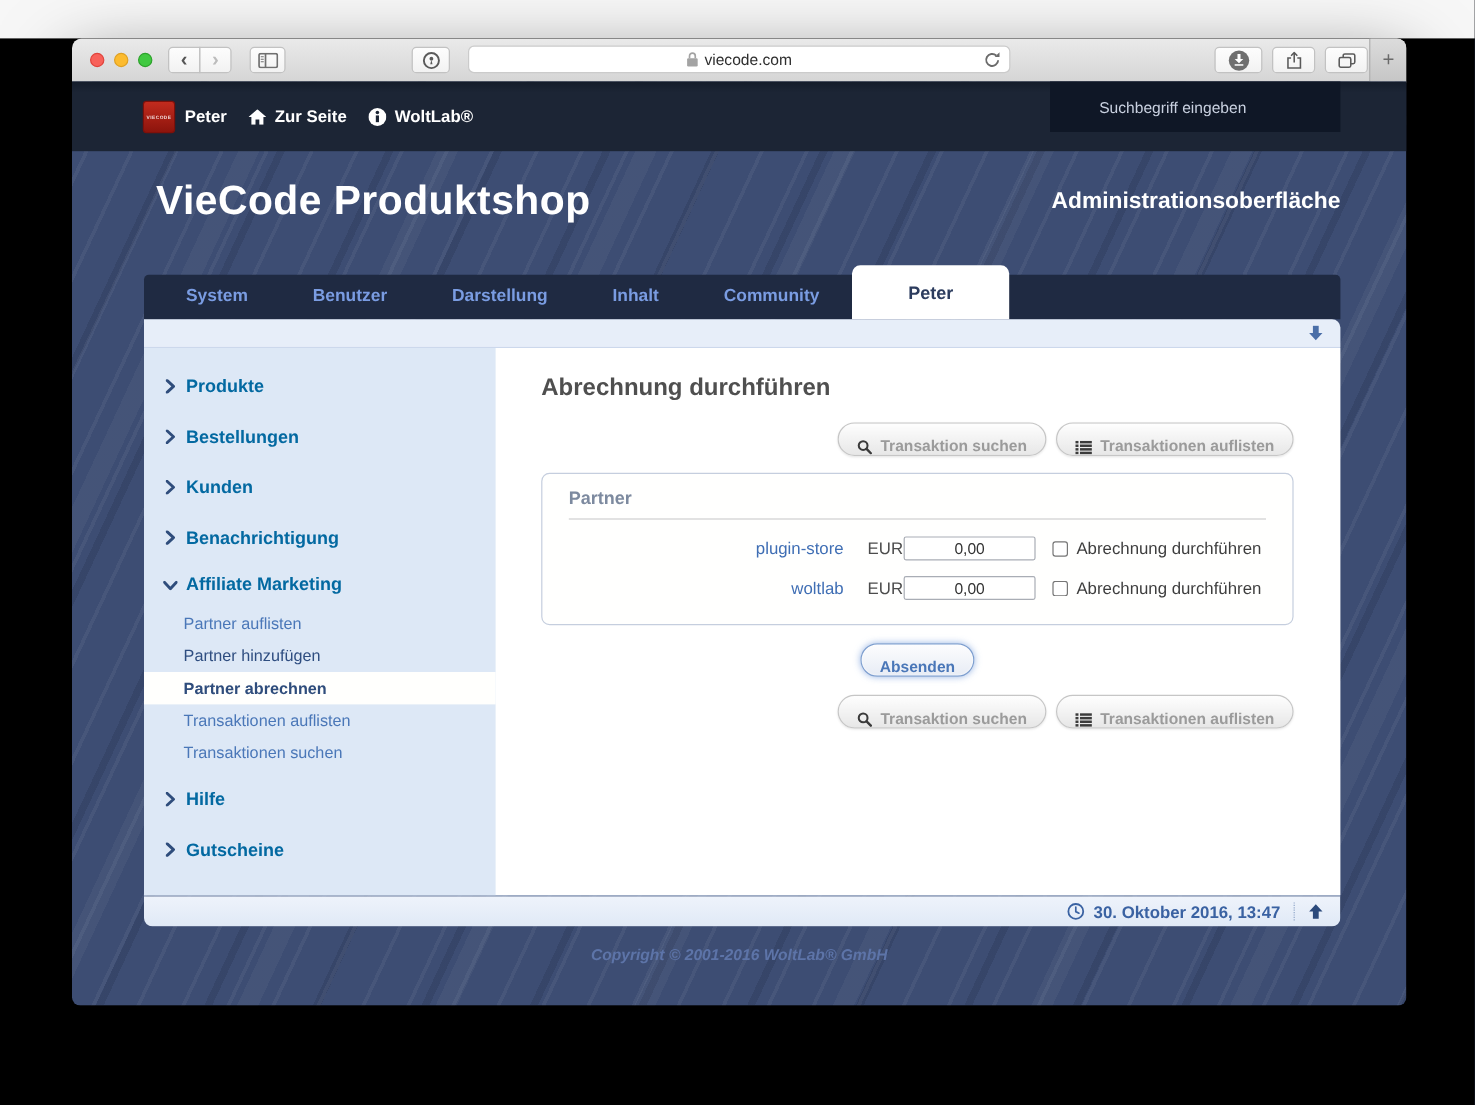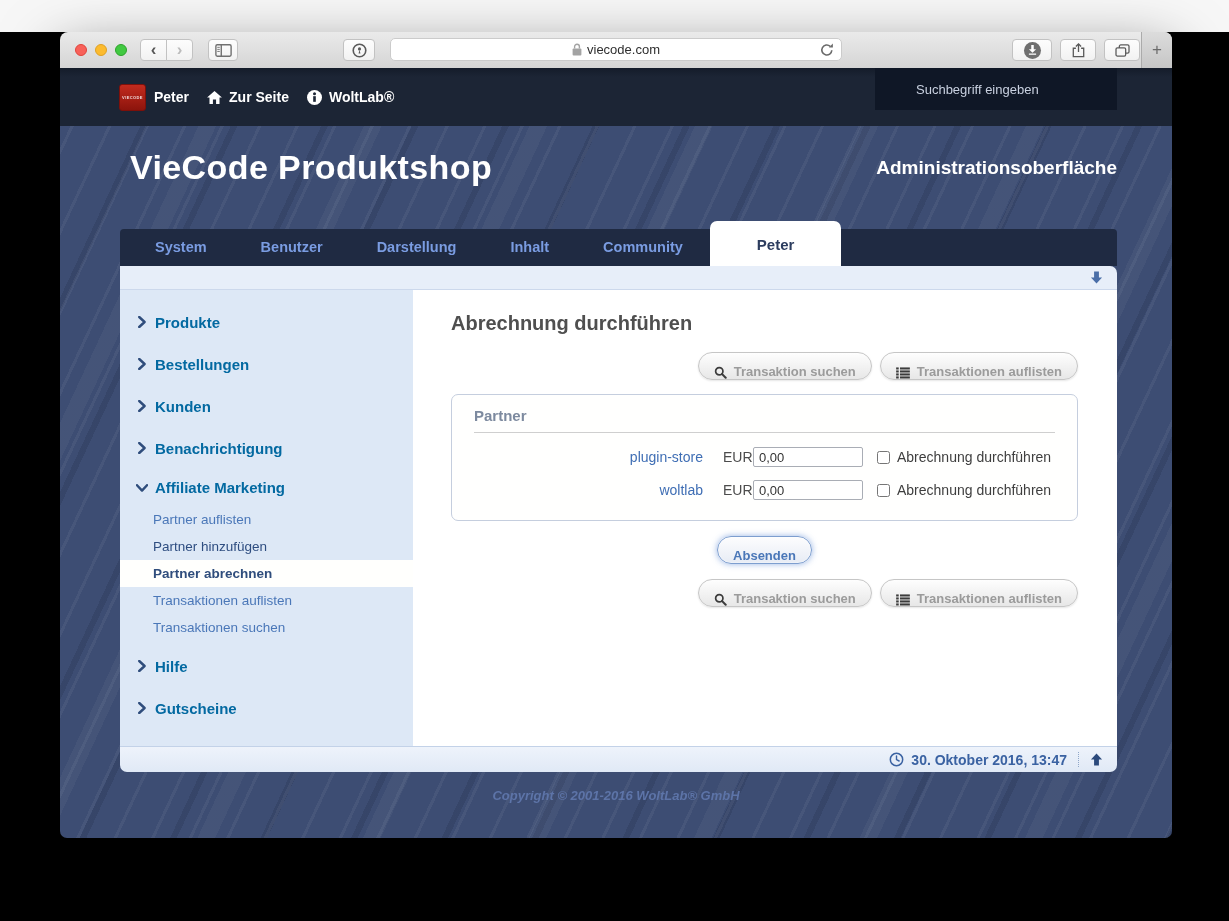--- a/index.html
+++ b/index.html
@@ -165,21 +165,21 @@
     padding:12px 22px 18px;box-sizing:border-box;
   }
   .legend{font-size:15px;font-weight:bold;color:#7d8a9f;}
   .legend-rule{border:none;border-top:1px solid #cfcfcf;margin:8px 0 0;}
   .frow{display:flex;align-items:center;margin-top:12px;height:24px;}
   .frow + .frow{margin-top:9px;}
   .frow .plabel{width:229px;text-align:right;font-size:14px;color:#3f6eb4;cursor:pointer;}
   .frow .cur{margin-left:20px;font-size:14px;color:#4c4c4c;width:30px;}
   .frow input[type=text]{
     width:110px;height:20px;box-sizing:border-box;border:1px solid #a9adb5;border-radius:2px;
-    font-size:13px;padding:1px 5px;color:#333;font-family:inherit;
+    font-size:13px;padding:1px 5px;color:#333;font-family:inherit;text-align:center;
   }
   .frow input[type=checkbox]{margin:0 0 0 14px;width:13px;height:13px;}
   .frow .cblabel{margin-left:7px;font-size:14px;color:#3e3e3e;cursor:pointer;}
 
   
   .bottombar{
     position:absolute;top:678px;left:60px;width:997px;height:26px;box-sizing:border-box;
     background:linear-gradient(#eef3fb,#e0e9f6);border-top:1px solid #c3d2e8;
     border-radius:0 0 7px 7px;
     display:flex;align-items:center;justify-content:flex-end;padding-right:14px;

